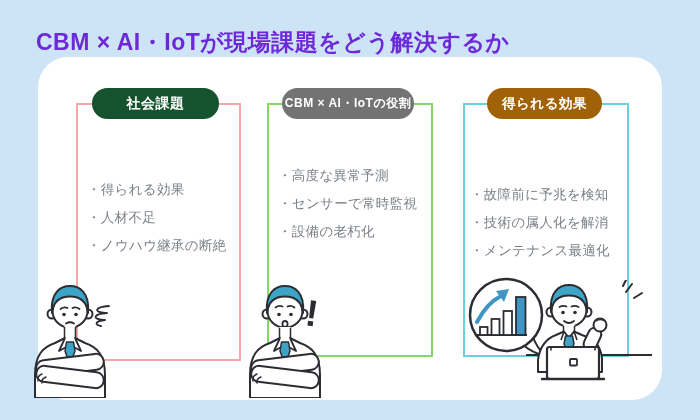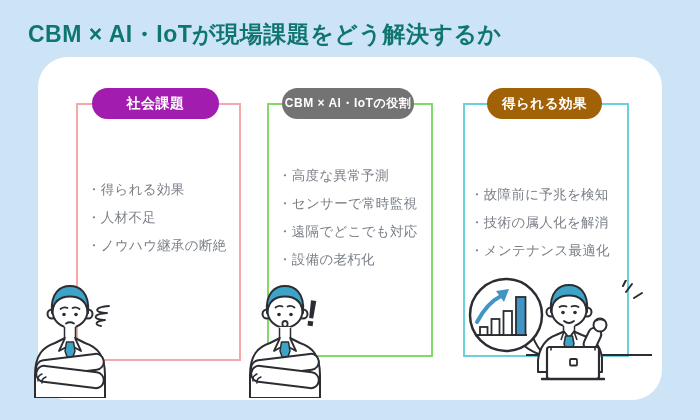--- a/index.html
+++ b/index.html
@@ -4,22 +4,22 @@
 <style>
   html,body{margin:0;padding:0;}
   body{
     width:700px;height:420px;
     background:#cde4f7;
     font-family:"Liberation Sans","DejaVu Sans",sans-serif;
     overflow:hidden;position:relative;
   }
   .stage{position:absolute;inset:0;}
   .page-title{
-    position:absolute;left:20px;top:11px;margin:8px;
-    font-size:23px;font-weight:bold;color:#0f766e;letter-spacing:.5px;
+    position:absolute;left:20px;top:11px;margin:16px;
+    font-size:23px;font-weight:bold;color:#6d28d9;letter-spacing:.5px;
   }
   .card{
     position:absolute;left:38px;top:57px;width:624px;height:343px;
     background:#ffffff;border-radius:30px;
   }
   .box{position:absolute;background:#fff;border:2px solid #ccc;z-index:1;}
   .b1{left:76px;top:103px;width:161px;height:254px;}
   .b2{left:267px;top:103px;width:162px;height:250px;}
   .b3{left:463px;top:103px;width:162px;height:250px;}
   .pill{
@@ -47,33 +47,32 @@
 </head>
 <body style="background: rgb(205, 228, 247);">
 
 <div class="stage">
 
   <h1 class="page-title">CBM × AI・IoTが現場課題をどう解決するか</h1>
 
   <div class="card"></div>
 
   <div class="box b1" style="border-color: rgb(246, 168, 168);"></div>
-  <div class="pill p1" style="background: #a21caf;">社会課題</div>
+  <div class="pill p1" style="background: #14532d;">社会課題</div>
   <ul class="items i1">
     <li>・得られる効果</li>
     <li>・人材不足</li>
     <li>・ノウハウ継承の断絶</li>
   </ul>
 
   <div class="box b2" style="border-color: rgb(131, 217, 104);"></div>
   <div class="pill p2" style="background: #737373;">CBM × AI・IoTの役割</div>
   <ul class="items i2">
     <li>・高度な異常予測</li>
     <li>・センサーで常時監視</li>
-    <li>・遠隔でどこでも対応</li>
     <li>・設備の老朽化</li>
   </ul>
 
   <div class="box b3" style="border-color: rgb(105, 208, 220);"></div>
   <div class="pill p3" style="background: #a16207;">得られる効果</div>
   <ul class="items i3">
     <li>・故障前に予兆を検知</li>
     <li>・技術の属人化を解消</li>
     <li>・メンテナンス最適化</li>
   </ul>

